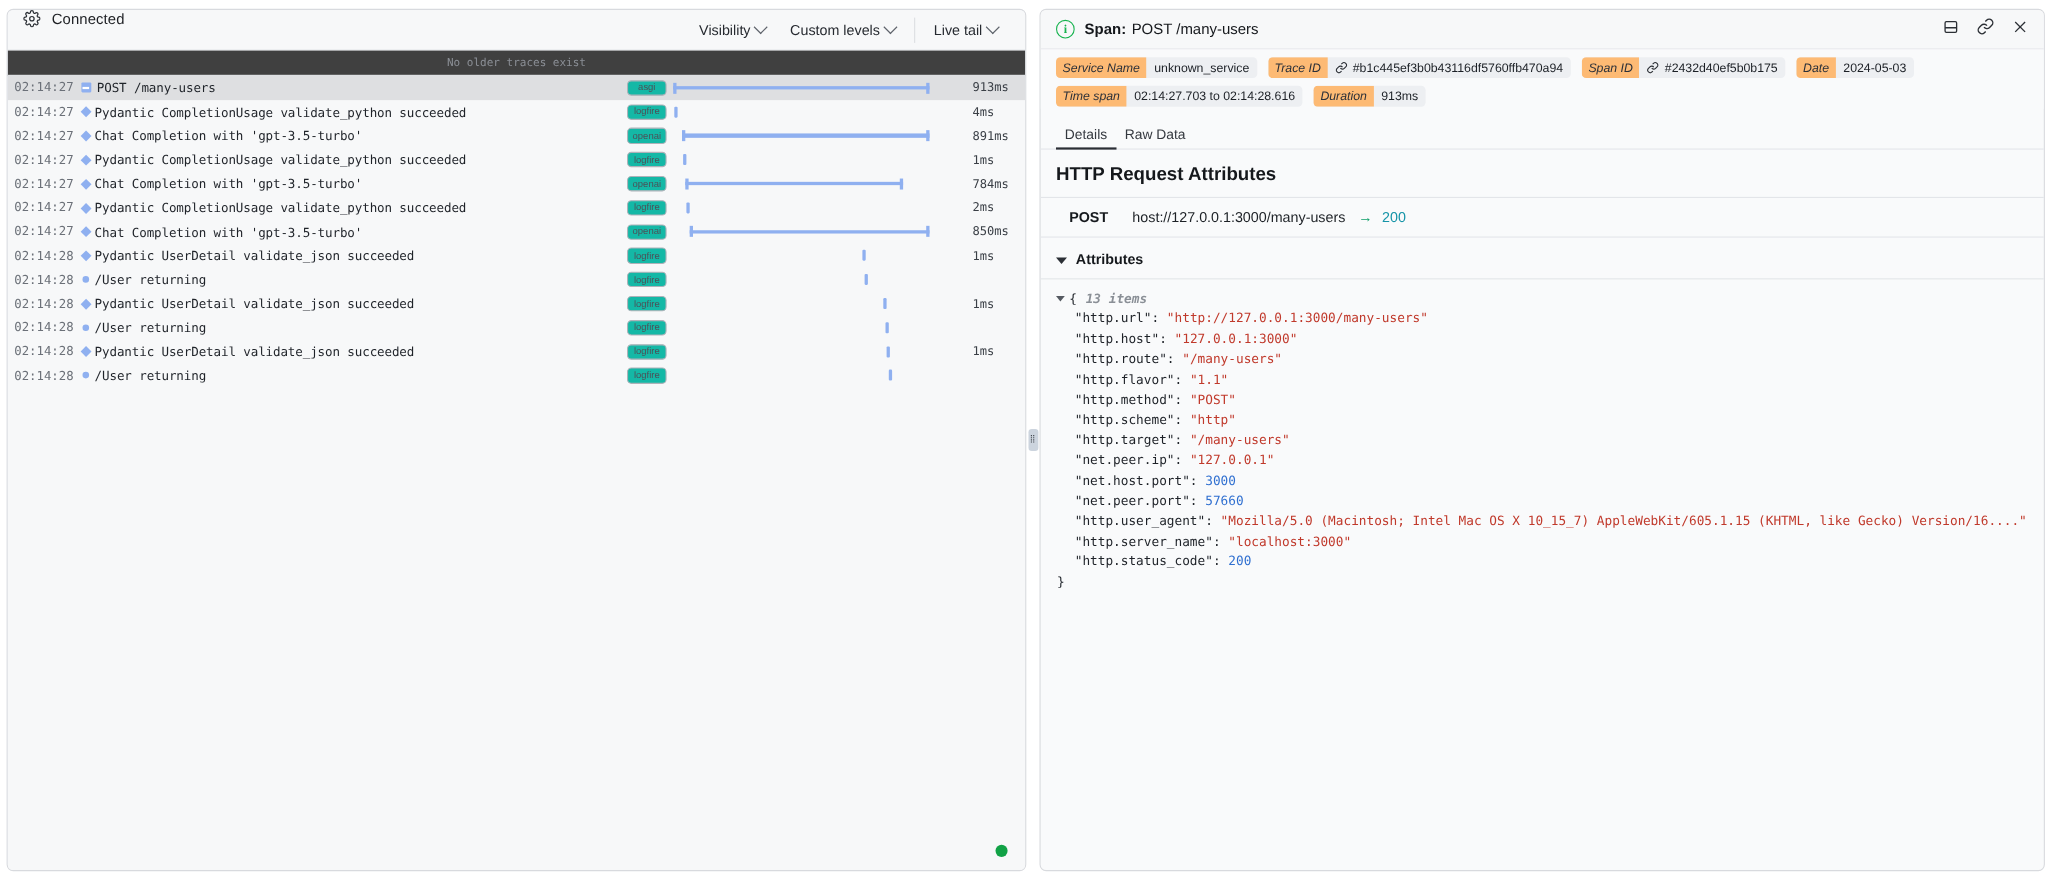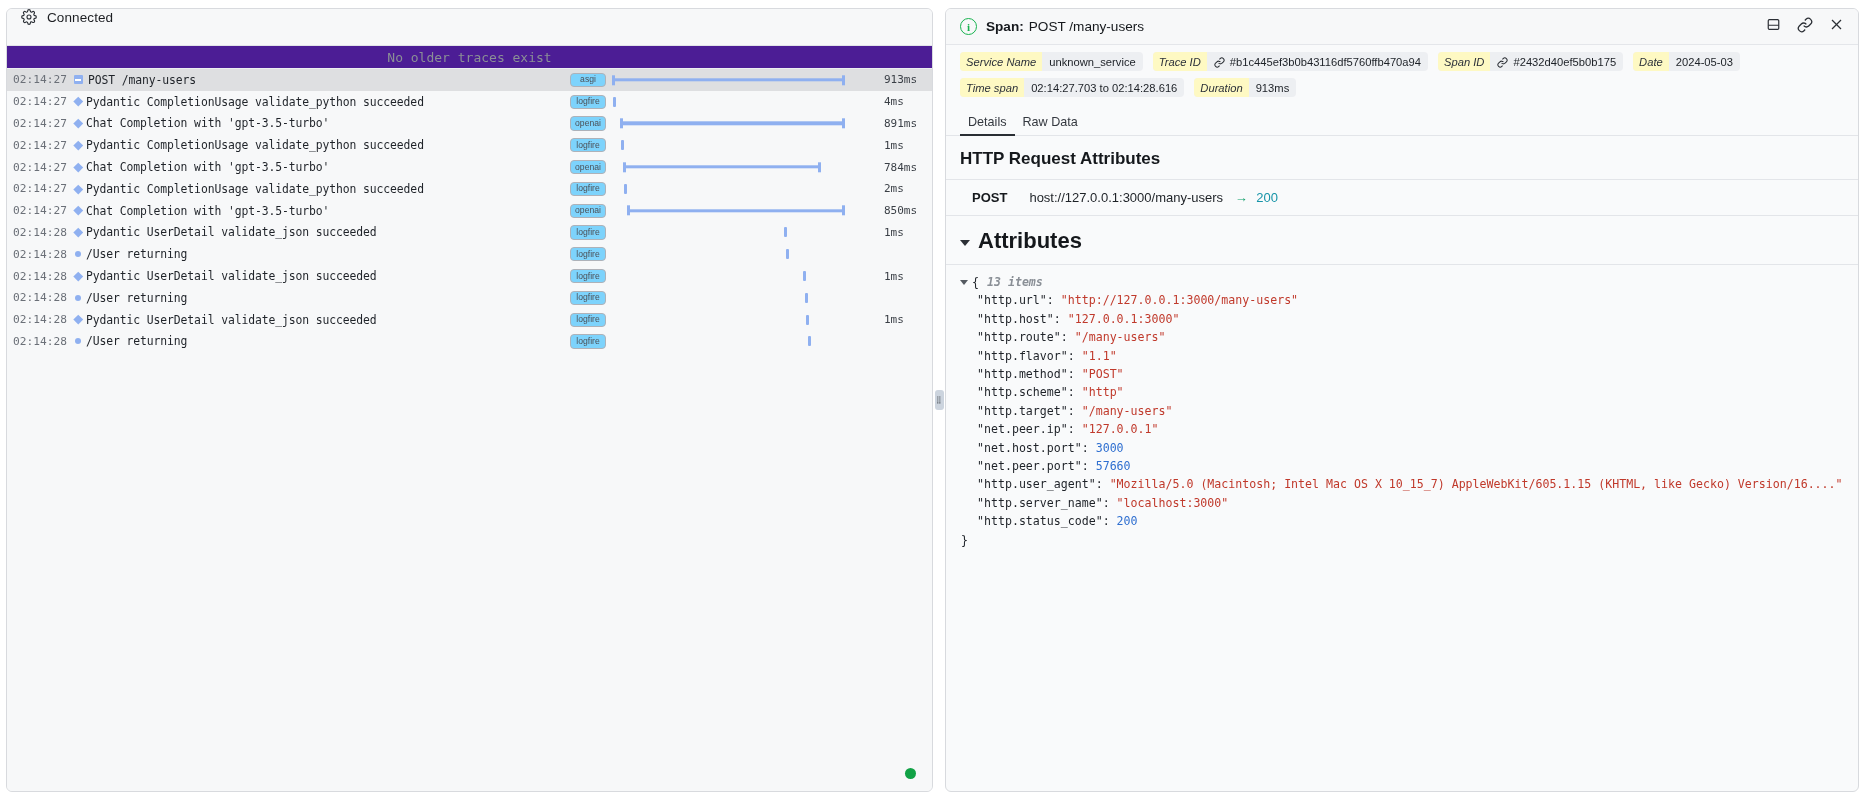--- a/index.html
+++ b/index.html
@@ -76,23 +76,23 @@
     transform: rotate(45deg) translate(-2px,-2px);
   }
 
   .no-older {
     height: 23px;
     min-height: 23px;
     display: flex;
     align-items: center;
     justify-content: center;
     font-family: "DejaVu Sans Mono", monospace;
-    font-size: 13px;
+    font-size: 10px;
     color: #8b8f96;
-    background: #4c1d95;
+    background: #404040;
     border-bottom: 1px solid #eceef1;
   }
 
   .trace-list {
     flex: 1;
     overflow: hidden;
     background: #f7f8f9;
     position: relative;
   }
   .row {
@@ -151,21 +151,21 @@
   .row.indent .label { padding-left: 0px; }
   .badge {
     flex-shrink: 0;
     width: 36px;
     text-align: center;
     font-family: "Liberation Sans", sans-serif;
     font-size: 8.6px;
     color: #4c5158;
     border: 1px solid #aeb2b9;
     border-radius: 4px;
-    background: #7dd3fc;
+    background: #14b8a6;
     padding: 1.5px 0 2px 0;
     line-height: 1;
     margin-right: 4px;
   }
   .bar-area {
     width: 270px;
     flex-shrink: 0;
     position: relative;
     height: 100%;
   }
@@ -286,21 +286,21 @@
   .chip {
     display: inline-flex;
     align-items: center;
     border-radius: 4px;
     overflow: hidden;
     background: #edeff2;
     height: 19px;
     font-size: 11.2px;
   }
   .chip .k {
-    background: #fef9c3;
+    background: #fdba74;
     color: #2b3039;
     font-style: italic;
     padding: 0 6px;
     height: 100%;
     display: flex;
     align-items: center;
     white-space: nowrap;
   }
   .chip .v {
     color: #1c2026;
@@ -361,21 +361,21 @@
     gap: 8px;
     padding: 12px 14px 10px 14px;
   }
   .caret-down {
     width: 0; height: 0;
     border-left: 5px solid transparent;
     border-right: 5px solid transparent;
     border-top: 6px solid #2b2f35;
     margin-top: 3px;
   }
-  .attrs-title { font-size: 22px; font-weight: bold; color: #15181c; }
+  .attrs-title { font-size: 13px; font-weight: bold; color: #15181c; }
   .attrs-body {
     border-top: 1px solid #e3e5e9;
     padding: 8px 14px 10px 14px;
     font-family: "DejaVu Sans Mono", monospace;
     font-size: 11.6px;
     line-height: 18.4px;
     color: #22262c;
   }
   .json-open { display: flex; align-items: center; gap: 3px; }
   .caret-sm {
@@ -404,20 +404,35 @@
       <div class="tb-left">
         <span class="gear-ic">
           <svg width="16" height="16" viewBox="0 0 24 24" fill="none" stroke="#2b2f35" stroke-width="1.7">
             <circle cx="12" cy="12" r="3"></circle>
             <path d="M19.4 15a1.65 1.65 0 0 0 .33 1.82l.06.06a2 2 0 1 1-2.83 2.83l-.06-.06a1.65 1.65 0 0 0-1.82-.33 1.65 1.65 0 0 0-1 1.51V21a2 2 0 1 1-4 0v-.09A1.65 1.65 0 0 0 9 19.4a1.65 1.65 0 0 0-1.82.33l-.06.06a2 2 0 1 1-2.83-2.83l.06-.06A1.65 1.65 0 0 0 4.6 15a1.65 1.65 0 0 0-1.51-1H3a2 2 0 1 1 0-4h.09A1.65 1.65 0 0 0 4.6 9a1.65 1.65 0 0 0-.33-1.82l-.06-.06a2 2 0 1 1 2.83-2.83l.06.06A1.65 1.65 0 0 0 9 4.6a1.65 1.65 0 0 0 1-1.51V3a2 2 0 1 1 4 0v.09a1.65 1.65 0 0 0 1 1.51 1.65 1.65 0 0 0 1.82-.33l.06-.06a2 2 0 1 1 2.83 2.83l-.06.06A1.65 1.65 0 0 0 19.4 9v0a1.65 1.65 0 0 0 1.51 1H21a2 2 0 1 1 0 4h-.09a1.65 1.65 0 0 0-1.51 1z"></path>
           </svg>
         </span>
         <span class="connected-lbl">Connected</span>
       </div>
 
+      <div class="tb-right">
+        <div class="tb-menu">
+          <span>Visibility</span>
+          <span class="chev"></span>
+        </div>
+        <div class="tb-menu">
+          <span>Custom levels</span>
+          <span class="chev"></span>
+        </div>
+        <div class="tb-sep"></div>
+        <div class="tb-menu">
+          <span>Live tail</span>
+          <span class="chev"></span>
+        </div>
+      </div>
     </div>
 
     <div class="no-older">No older traces exist</div>
 
     <div class="trace-list" id="trace-list">
         <div class="row selected">
           <div class="ts">02:14:27</div>
           <div class="toggler">
             <div class="minus-box"></div>
           </div>

